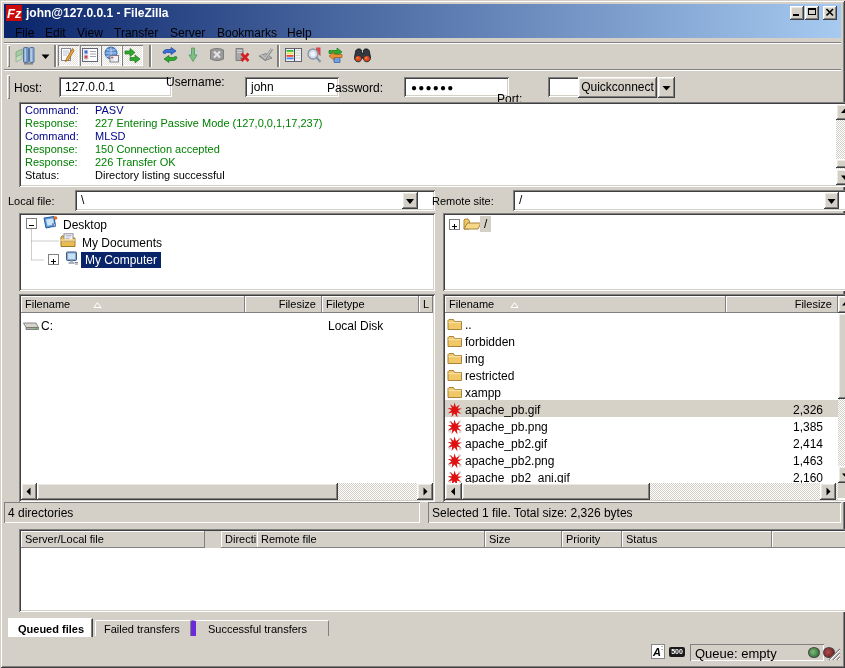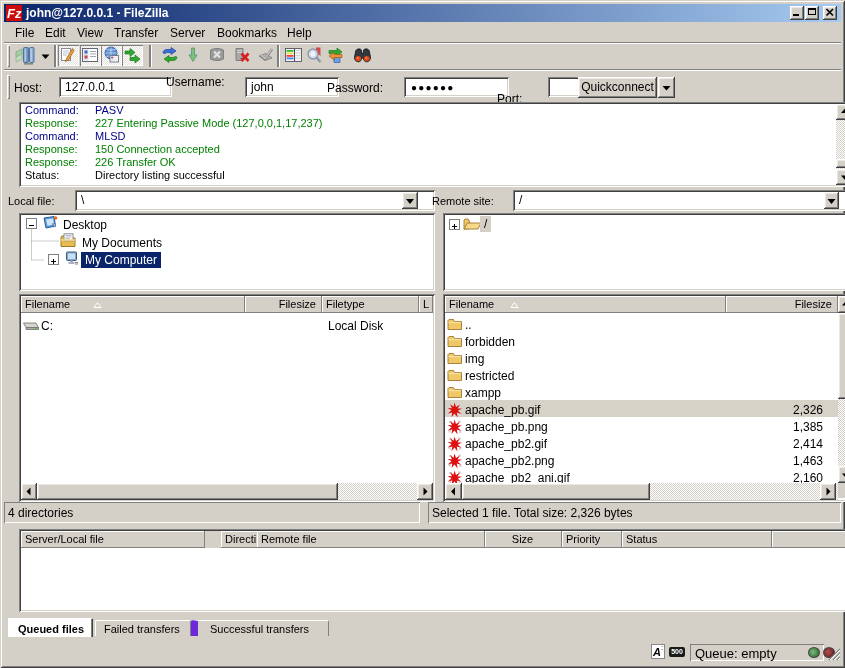--- a/index.html
+++ b/index.html
@@ -19,21 +19,21 @@
 .dither { background-image:conic-gradient(#fff 25%, #D4D0C8 0 50%, #fff 0 75%, #D4D0C8 0); background-size:2px 2px; }
 .tgl { top:1px; width:21px; height:21px; background-image:conic-gradient(#fff 25%, #E4E1DA 0 50%, #fff 0 75%, #E4E1DA 0); background-size:2px 2px; }
 .ficon { position:absolute; left:2px; top:2px; }
 .fname { position:absolute; left:20px; top:3px; }
 .fsize { position:absolute; right:15px; top:3px; }
 </style>
 </head>
 <body>
 <div id="win">
 
-<div class="abs" style="left:4px; top:4px; width:837px; height:18px; background:linear-gradient(to right,#0A246A,#A6CAF0);">
+<div class="abs" style="left:4px; top:4px; width:837px; height:34px; background:linear-gradient(to right,#0A246A,#A6CAF0);">
   <svg class="abs" style="left:2px;top:1px" width="16" height="16" viewBox="0 0 16 16">
     <rect x="0" y="0" width="16" height="16" fill="#cc0b0b"></rect>
     <text x="1" y="13" font-family="Liberation Sans" font-size="13" font-weight="bold" font-style="italic" fill="#fff">Fz</text>
   </svg>
   <div class="abs" style="left:22px; top:2px; color:#fff; font-weight:bold; font-size:12px;">john@127.0.0.1 - FileZilla</div>
   <div class="abs btn" style="left:786px; top:2px; width:14px; height:14px;">
         <div class="abs" style="left:3px;top:8px;width:6px;height:2px;background:#000;"></div>
       </div>
   <div class="abs btn" style="left:801px; top:2px; width:14px; height:14px;">
         <div class="abs" style="left:3px;top:2px;width:8px;height:7px;border:1px solid #000;border-top:2px solid #000;"></div>
@@ -416,31 +416,31 @@
   </div>
 
   <div class="abs" style="left:0px; top:313px; width:413px; height:21px; box-shadow:inset 1px 1px 0 #808080, inset -1px -1px 0 #fff; padding:4px 0 0 4px; background:#D4D0C8;">Selected 1 file. Total size: 2,326 bytes</div>
 </div>
 
 <div class="abs sunken" id="queuepane" style="left:4px; top:529px; width:837px; height:83px; background:#fff;">
   <div class="abs" style="left:2px; top:2px; width:833px; height:17px; background:#D4D0C8; font-size:12px;">
     <div class="hdrcell" style="left:0px; width:184px;">Server/Local file</div>
     <div class="hdrcell" style="left:200px; width:52px;">Directi...</div>
     <div class="hdrcell" style="left:236px; width:228px;">Remote file</div>
-    <div class="hdrcell" style="left:464px; width:77px; text-align:center; padding-right:6px;">Size</div>
+    <div class="hdrcell" style="left:464px; width:77px; text-align:left; padding-right:6px;">Size</div>
     <div class="hdrcell" style="left:541px; width:60px;">Priority</div>
     <div class="hdrcell" style="left:601px; width:150px;">Status</div>
     <div class="hdrcell" style="left:751px; width:82px;"></div>
   </div>
 </div>
 
 <div class="abs" id="tabs" style="left:4px; top:615px; width:837px; height:22px; font-size:11px;">
   <div class="abs" style="left:4px; top:3px; width:85px; height:19px; background:#fff; border-top:1px solid #fff; border-left:1px solid #fff; border-right:1px solid #404040; box-shadow:inset -1px 0 0 #808080; font-weight:bold; padding:4px 0 0 9px; z-index:2;">Queued files</div>
   <div class="abs" style="left:91px; top:5px; width:96px; height:16px; background:#D4D0C8; border-top:1px solid #fff; border-left:1px solid #fff; border-right:1px solid #808080; border-radius:2px 2px 0 0; padding:2px 0 0 8px;">Failed transfers</div>
-  <div class="abs" style="left:187px; top:5px; width:138px; height:16px; background:#D4D0C8; border-top:1px solid #fff; border-left:7px solid #6d28d9; border-right:1px solid #808080; border-radius:2px 2px 0 0; padding:2px 0 0 12px;">Successful transfers</div>
+  <div class="abs" style="left:187px; top:5px; width:138px; height:16px; background:#D4D0C8; border-top:1px solid #fff; border-left:5px solid #6d28d9; border-right:1px solid #808080; border-radius:2px 2px 0 0; padding:2px 0 0 12px;">Successful transfers</div>
 </div>
 
 <div class="abs" id="statusbar" style="left:4px; top:640px; width:837px; height:24px;">
   <div class="abs" style="left:647px; top:4px; width:14px; height:15px; background:#fff; border:1px solid #888;">
         <span style="position:absolute;left:1px;top:1px;font-weight:bold;font-size:11px;font-style:italic;">A</span>
         <span style="position:absolute;left:9px;top:-2px;font-size:8px;">:</span>
       </div>
   <div class="abs" style="left:665px; top:7px; width:16px; height:10px; background:#1a1a1a; border-radius:2px; color:#fff; font-size:7px; font-weight:bold; text-align:center; line-height:10px;">500</div>
   <div class="abs sunken1" style="left:686px; top:4px; width:134px; height:17px; padding:2px 0 0 5px; font-size:13px;">Queue: empty</div>
   <div class="abs" style="left:804px; top:7px; width:12px; height:11px; border-radius:50%; background:radial-gradient(circle at 4px 4px, #7fba7f, #1d5c1d); border:1px solid #444;"></div>

